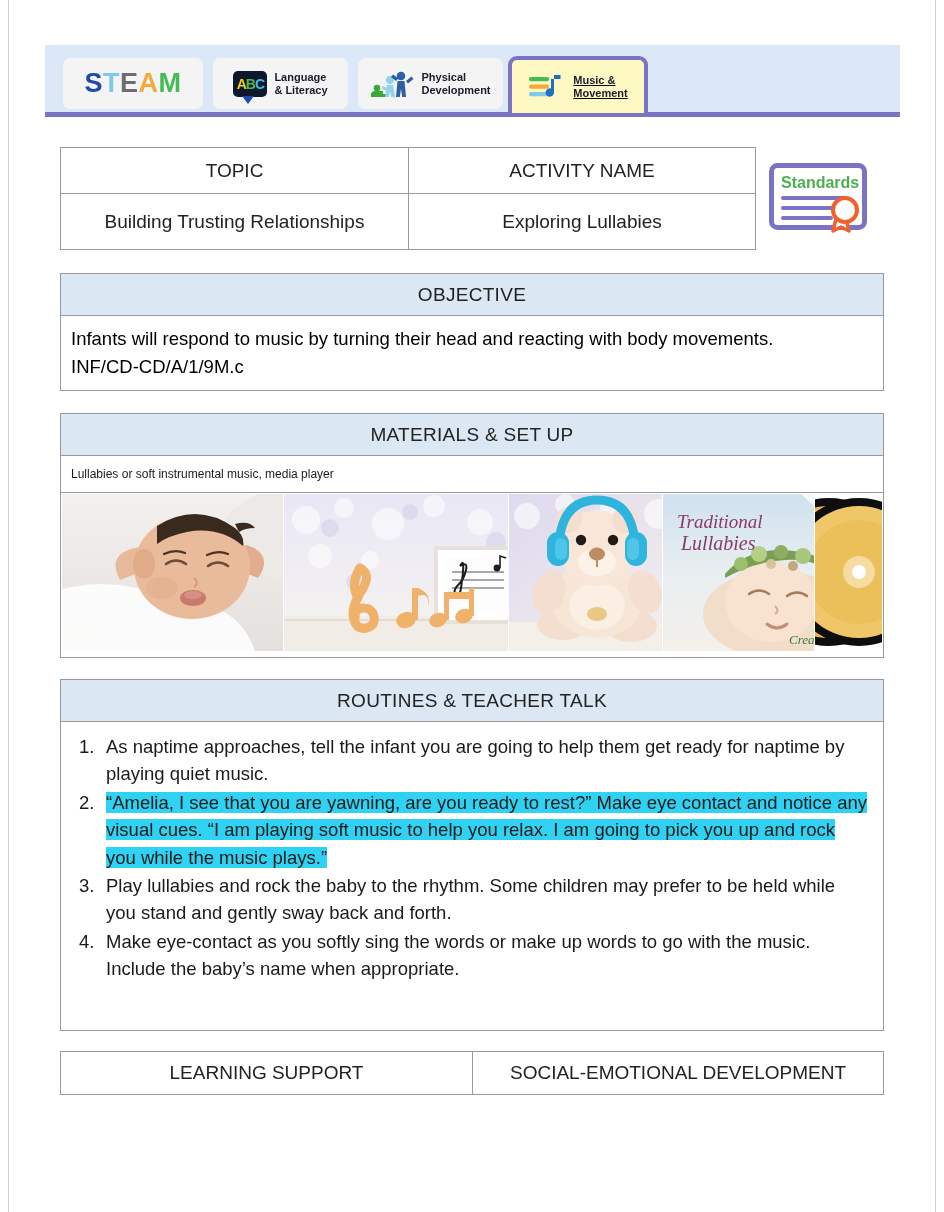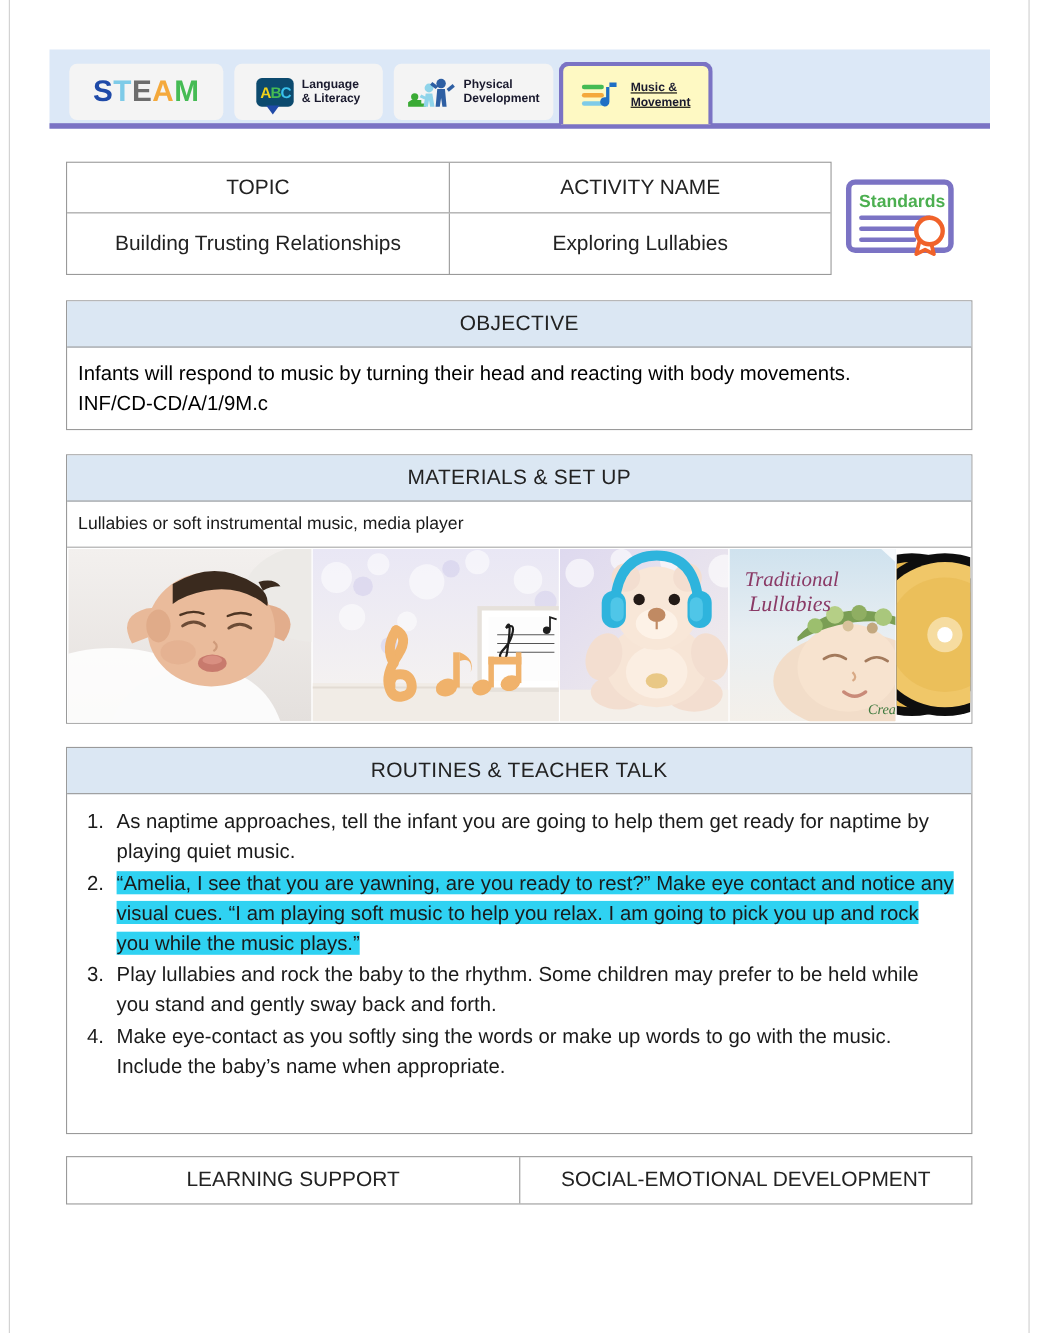--- a/index.html
+++ b/index.html
@@ -88,21 +88,21 @@
   .tab-text {
     font-size: 11px;
     font-weight: bold;
     line-height: 1.15;
     color: #1a1a2e;
     white-space: nowrap;
   }
 
   .abc-badge {
     width: 34px; height: 26px;
-    background: #0c4a6e;
+    background: #0f172a;
     border-radius: 5px;
     position: relative;
     display: flex; align-items: center; justify-content: center;
     flex: none;
   }
   .abc-badge::after {
     content: "";
     position: absolute;
     bottom: -7px; left: 9px;
     border-left: 6px solid transparent;
@@ -173,25 +173,25 @@
   .bodytext {
     font-size: 18.5px;
     color: #000000;
     line-height: 1.52;
   }
 
   
   .materials { left: 60px; top: 413px; width: 824px; height: 245px; }
   .materials .band { height: 42px; }
   .materials .mat-line {
-    height: 42px;
+    height: 37px;
     display: flex; align-items: center;
     padding-left: 10px;
     border-bottom: 1px solid #9a9a9a;
-    font-size: 16px; color: #1a1a1a;
+    font-size: 12px; color: #1a1a1a;
   }
   .photo-strip { display: flex; height: 159px; padding: 1px; gap: 1px; background:#fff; }
   .photo { position: relative; overflow: hidden; }
   .p1 { width: 273px; }
   .p2 { width: 276px; }
   .p3 { width: 188px; }
   .p4 { width: 82px; }
 
   
   .routines { left: 60px; top: 679px; width: 824px; height: 352px; }

